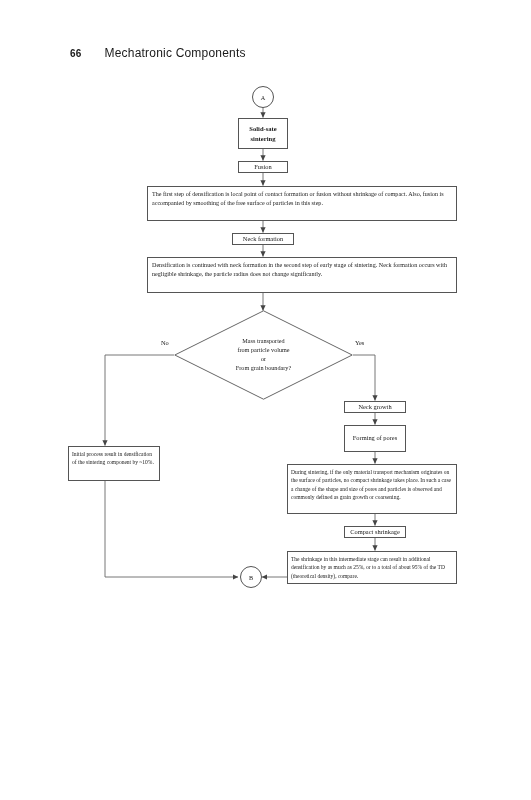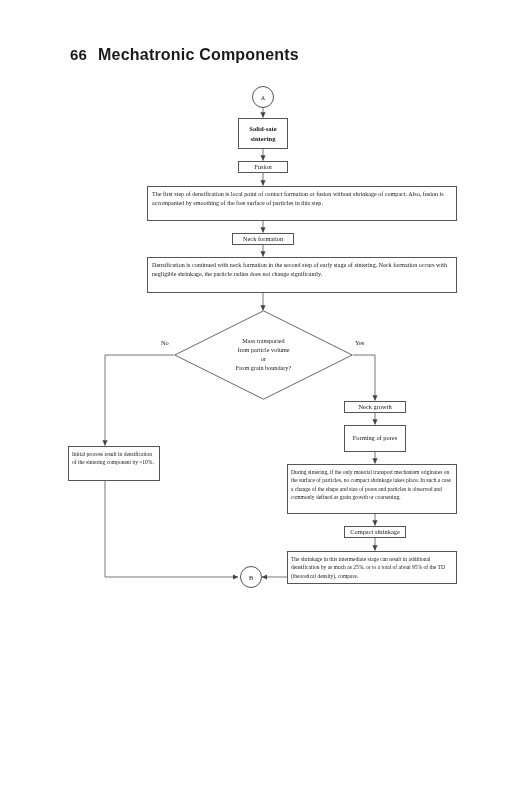--- a/index.html
+++ b/index.html
@@ -28,27 +28,27 @@
     position: absolute;
     left: 70px;
     top: 46px;
     font-family: "Liberation Sans", "DejaVu Sans", sans-serif;
     font-size: 11.5px;
     letter-spacing: 0.2px;
     white-space: nowrap;
   }
   #page-header .folio {
     font-weight: bold;
-    font-size: 15px;
-    margin-right: 11px;
+    font-size: 10px;
+    margin-right: 23px;
     text-align: center;
   }
   #page-header .title {
-    font-weight: bold;
-    font-size: 16px;
+    font-weight: normal;
+    font-size: 12px;
   }
 
   
   #flowchart {
     position: absolute;
     left: 0;
     top: 0;
     width: 531px;
     height: 800px;
   }

